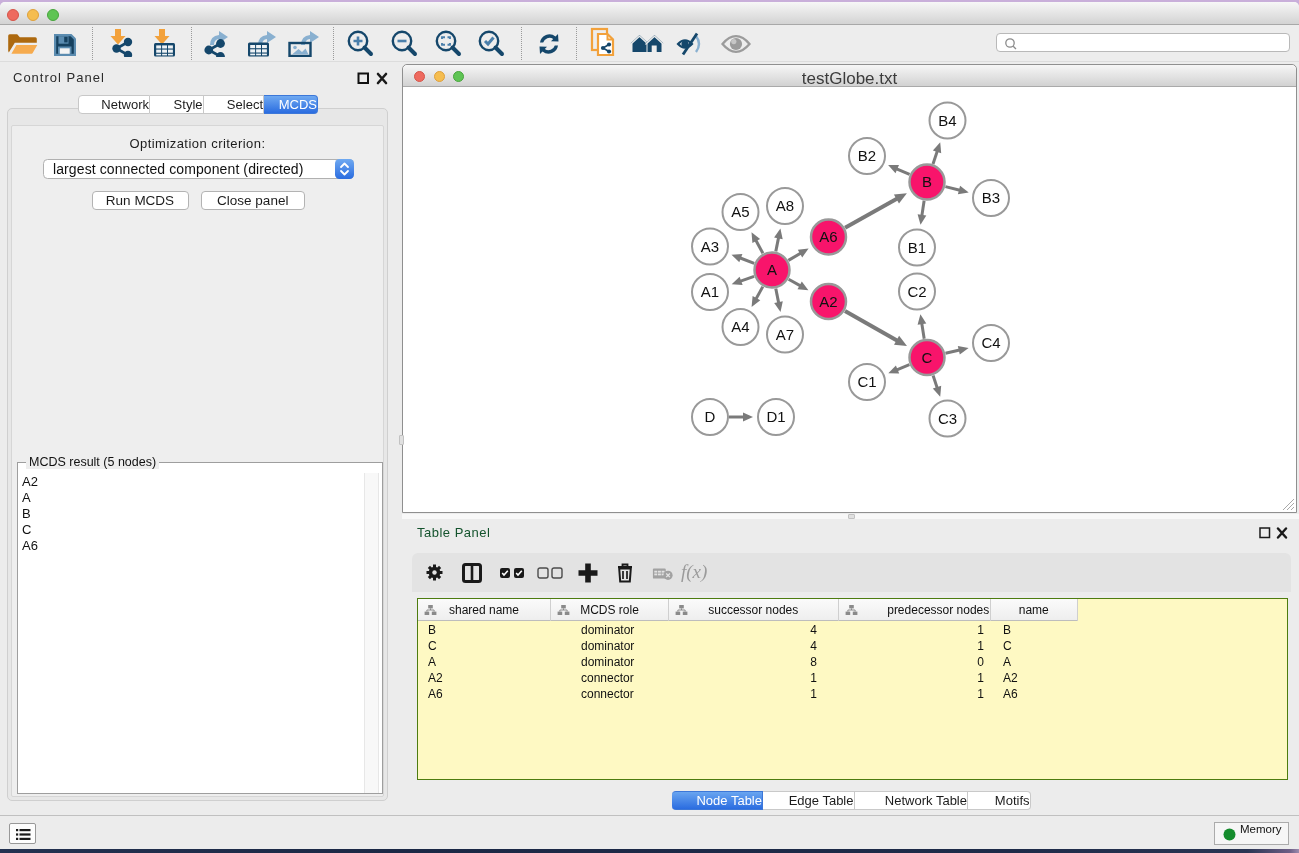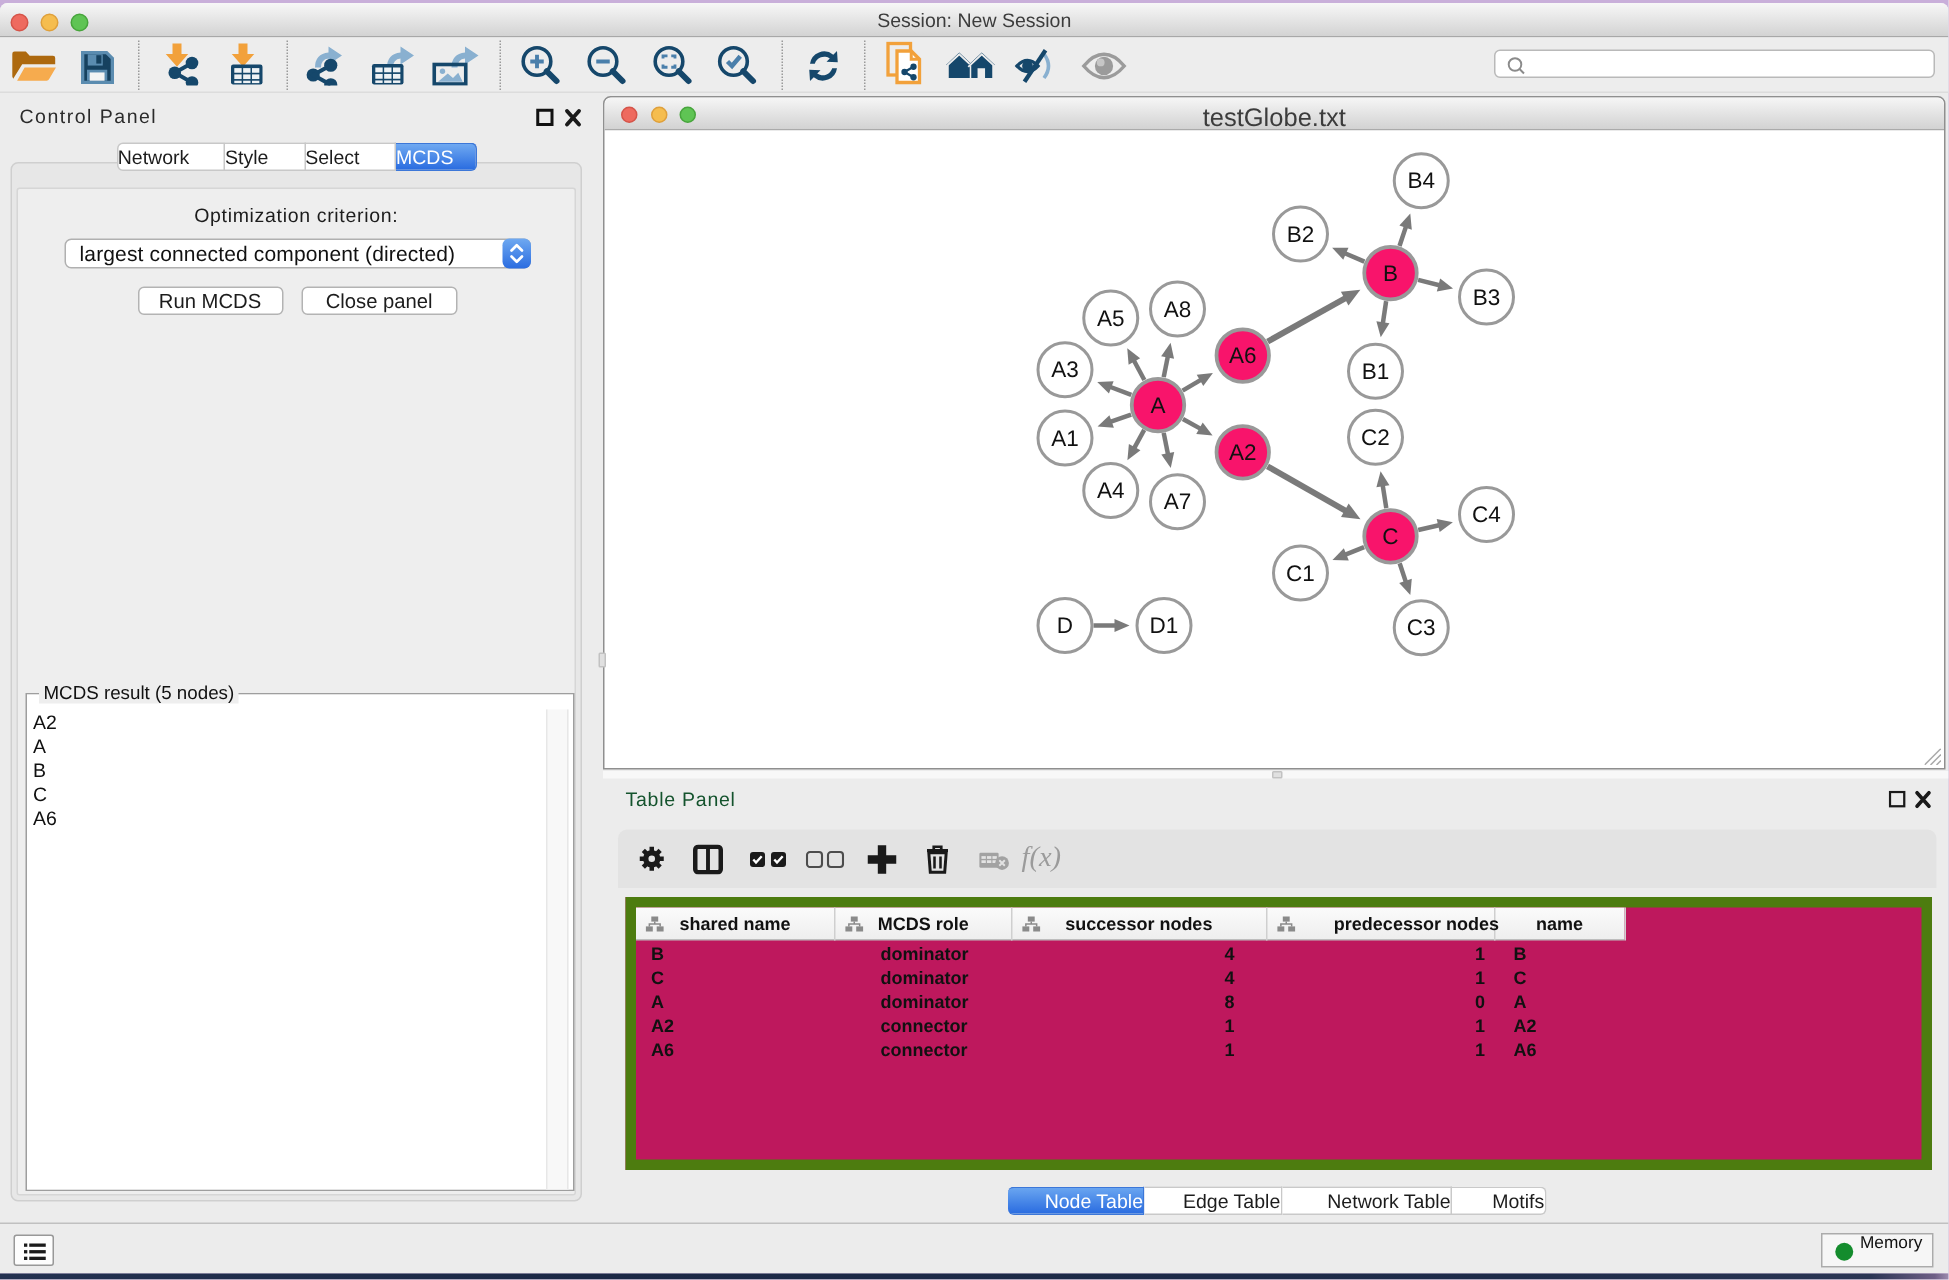--- a/index.html
+++ b/index.html
@@ -10,21 +10,21 @@
 #titlebar { position:absolute; left:0; top:0; width:1299px; height:23px; background:linear-gradient(#f7f7f7,#d3d3d3); border-bottom:1px solid #a8a8a8; border-radius:5px 5px 0 0; }
 .light { position:absolute; top:6.5px; width:12px; height:12px; border-radius:50%; }
 #title { position:absolute; top:4px; width:100%; text-align:center; font-size:13px; color:#3c3c3c; }
 #toolbar { position:absolute; left:0; top:23px; width:1299px; height:37px; background:#ededed; border-bottom:1px solid #dcdcdc; }
 .tsep { position:absolute; top:2px; height:33px; width:0; border-left:1px dotted #9a9a9a; }
 #searchbox { position:absolute; left:996px; top:8px; width:294px; height:19px; background:#fff; border:1px solid #b9b9b9; border-radius:4px; }
 
 #cp-title { position:absolute; left:13px; top:70px; font-size:13px; color:#2b2b2b; letter-spacing:1px; }
 #cp-pane { position:absolute; left:7px; top:108px; width:380.5px; height:693px; border:1px solid #cfcfcf; border-radius:5px; background:#e7e7e7; }
 #cp-inner { position:absolute; left:10.5px; top:124.5px; width:373px; height:672px; border:1px solid #d6d6d6; border-radius:2px; background:#eee; }
-.tab { position:absolute; top:95px; height:18.5px; background:#fff; border:1px solid #c8c8c8; border-left:none; font-size:13px; text-align:left; color:#1c1c1c; line-height:17px; }
+.tab { position:absolute; top:95px; height:18.5px; background:#fff; border:1px solid #c8c8c8; border-left:none; font-size:13px; text-align:right; color:#1c1c1c; line-height:17px; }
 .tabsel { background:linear-gradient(#6fa9f1,#2a6ce0); color:#fff; border-color:#3c77d8; }
 #opt-label { position:absolute; left:0px; top:136px; width:395px; text-align:center; font-size:13px; color:#1c1c1c; letter-spacing:0.45px; }
 #combo { position:absolute; left:43px; top:158.5px; width:311px; height:20px; background:#fff; border:1px solid #b0b0b0; border-radius:4.5px; font-size:14px; color:#111; line-height:18px; padding-left:9px; letter-spacing:0.1px; }
 #combo-step { position:absolute; right:-1px; top:-1px; width:19px; height:20px; border-radius:4.5px; background:linear-gradient(#6fa9f1,#2a6ce0); }
 .btn { position:absolute; top:191px; height:18.5px; background:#fff; border:1px solid #b3b3b3; border-radius:4px; font-size:13.5px; color:#1c1c1c; text-align:center; line-height:17px; }
 #groupbox { position:absolute; left:17px; top:462px; width:366px; height:332px; border:1px solid #9e9e9e; }
 #grouplab { position:absolute; left:26px; top:455px; background:#eee; padding:0 3px; font-size:12.5px; color:#111; }
 #mlist { position:absolute; left:0px; top:0px; width:364px; height:330px; background:#fff; font-size:13px; color:#111; line-height:16px; padding:11px 0 0 4px; }
 #mscroll { position:absolute; right:3px; top:10px; width:15px; height:320px; background:#f8f8f8; border-left:1px solid #e7e7e7; border-right:1px solid #e7e7e7; }
 
@@ -33,38 +33,37 @@
 #membtn { position:absolute; left:1214px; top:822px; width:74.5px; height:23px; background:#f6f6f6; border:1px solid #ababab; font-size:11.5px; color:#111; }
 #darkstrip { position:absolute; left:0; top:849px; width:1299px; height:4px; background:linear-gradient(90deg,#233150, #1b2845 30%, #1e2b49 78%, #2a3553 96%, #6e5f86 99.3%, #9c8bae);  }
 
 #netwin { position:absolute; left:402px; top:64px; width:895px; height:449px; background:#fff; border:1px solid #8f8f8f; border-radius:5px 5px 0 0; }
 #nettitle { position:absolute; left:0; top:0; width:100%; height:22px; background:linear-gradient(#f6f6f6,#d2d2d2); border-bottom:1px solid #aaa; border-radius:5px 5px 0 0; }
 .nlight { position:absolute; top:5.5px; width:11px; height:11px; border-radius:50%; }
 #nettitletext { position:absolute; top:4px; width:100%; text-align:center; font-size:17px; color:#3c3c3c; }
 
 #tp-title { position:absolute; left:417px; top:525px; font-size:13px; color:#14532d; letter-spacing:0.5px; }
 #tp-toolbar { position:absolute; left:412px; top:553px; width:879px; height:39px; background:#e3e3e3; border-radius:6px 6px 0 0; }
-#tbl { position:absolute; left:417px; top:598px; width:871px; height:182px; background:#be185d; border:7px solid #4d7c0f;font-weight:bold; }
+#tbl { position:absolute; left:417px; top:598px; width:871px; height:182px; background:#fef9c3; border:1px solid #4d7c0f; }
 #tblhead { position:absolute; left:0; top:0; width:659px; height:22px; background:linear-gradient(#fbfbfb,#eee); border-bottom:1px solid #bdbdbd; }
 .hcell { position:absolute; top:0; height:22px; border-right:1px solid #cfcfcf; font-size:12px; color:#111; display:flex; align-items:center; justify-content:center; white-space:nowrap; }
 .hcell svg { display:inline-block; position:absolute; left:6px; top:5px; }
 .trow { position:absolute; font-size:12px; color:#111; height:16px; line-height:16px; }
 .btab { position:absolute; top:790.5px; height:19.5px; background:#fff; border:1px solid #c9c9c9; border-left:none; font-size:13px; color:#1c1c1c; text-align:right; line-height:18px; }
 .btabsel { background:linear-gradient(#69a5f0,#2a6ce0); color:#fff; border-color:#3c77d8; }
 svg { display:block; }
 .icon { position:absolute; }
 </style></head>
 <body>
 <div id="page">
 <div id="mainwin">
   <div id="titlebar">
     <div class="light" style="left:7px; background:#ee6a5f; border:0.5px solid #d55449;"></div>
     <div class="light" style="left:27px; background:#f5bd4f; border:0.5px solid #dfa03b;"></div>
     <div class="light" style="left:47px; background:#5fc454; border:0.5px solid #47a53c;"></div>
-    <div id="title">Session: New Session</div>
   </div>
   <div id="toolbar">
     <svg class="icon" style="left:7px;top:6.5px" width="31" height="24" viewBox="0 0 31 24">
 <path d="M1.2 19 L1.2 3.8 Q1.2 2.3 2.7 2.3 L10.2 2.3 L12.8 5.2 L28.3 5.2 Q29.8 5.2 29.8 6.7 L29.8 10.8 L7.8 10.8 L1.8 20.5 Z" fill="#ad690f"></path>
 <path d="M4.4 21.8 L9.4 13 L30.3 13 L25.7 20.9 Q25.2 21.8 24.1 21.8 Z" fill="#f6ab4e"></path>
         </svg>
     <svg class="icon" style="left:53px;top:31px;top:8px" width="24" height="24" viewBox="0 0 24 24">
 <path d="M1 1 L18.5 1 L23 5.5 L23 23 L1 23 Z" fill="#5b8cb0"></path>
 <path d="M3.2 3.2 L17.6 3.2 L20.8 6.4 L20.8 20.8 L3.2 20.8 Z" fill="#16415f"></path>
 <rect x="5.5" y="3.2" width="10" height="7.5" fill="#5b8cb0"></rect>

